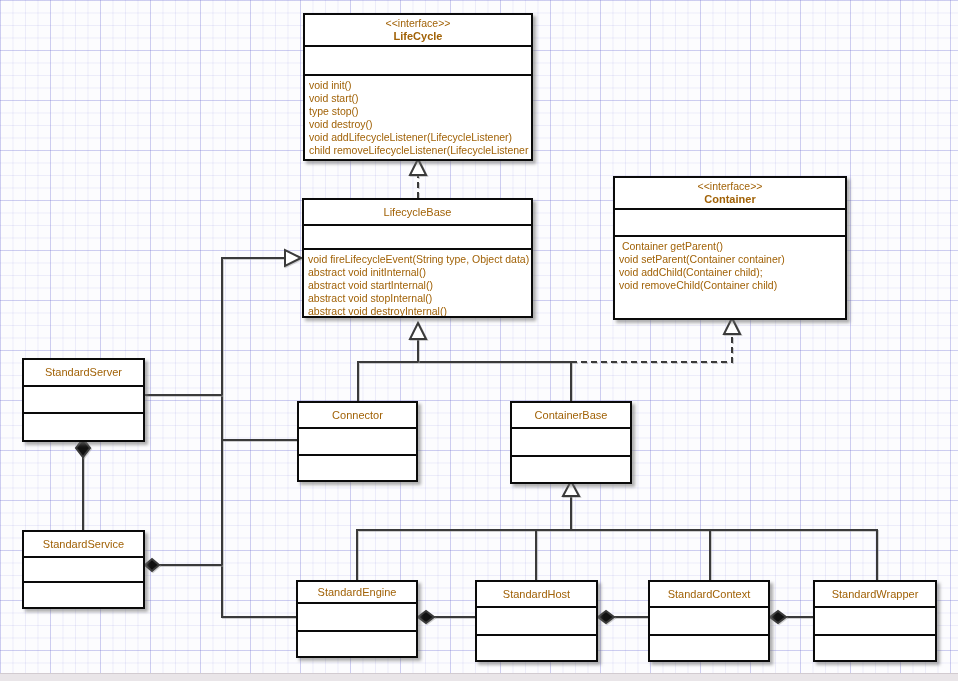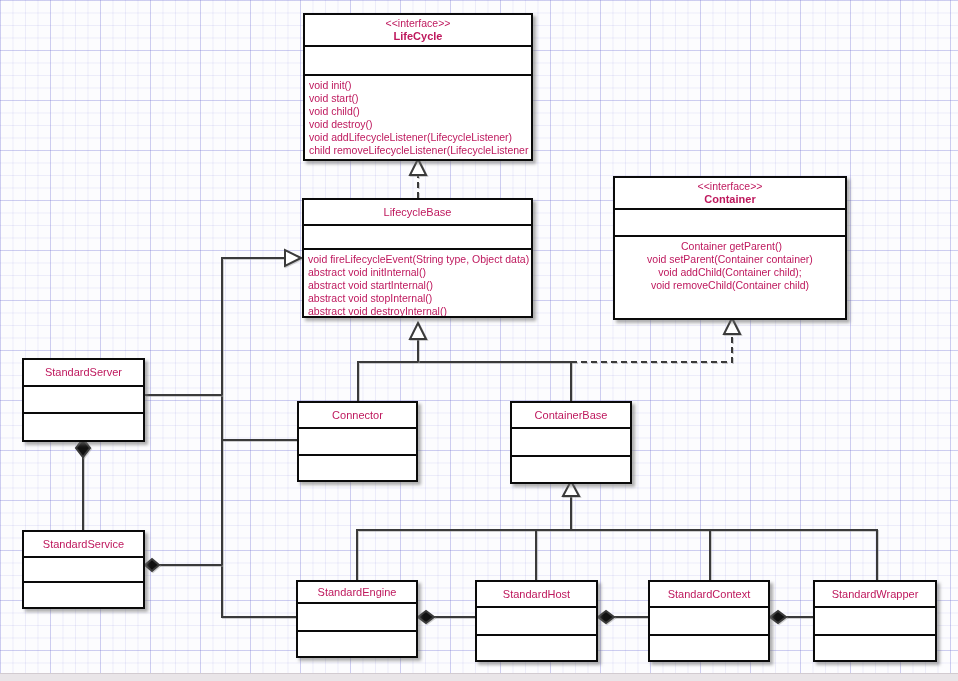--- a/index.html
+++ b/index.html
@@ -13,21 +13,21 @@
       linear-gradient(to right, rgba(128,128,220,0.13) 1px, transparent 1px),
       linear-gradient(to bottom, rgba(128,128,220,0.13) 1px, transparent 1px);
     background-size:50px 50px,50px 50px,12.5px 12.5px,12.5px 12.5px;
   }
   #edges{position:absolute;left:0;top:0;z-index:1;}
   #edges polyline, #edges polygon{ filter: drop-shadow(1px 1.5px 0px rgba(150,150,150,0.45)); }
   .class-box{
     position:absolute;z-index:2;background:#ffffff;
     border:2px solid #0a0a0a;box-sizing:border-box;
     box-shadow:3px 3px 3px rgba(110,110,110,0.55);
-    color:#be185d;
+    color:#a16207;
   }
   .cb-title{
     display:flex;flex-direction:column;justify-content:center;align-items:center;
     box-sizing:border-box;line-height:13px;
   }
   .cb-stereo{font-size:10.5px;}
   .cb-name{font-size:11px;}
   .cb-name.bold{font-weight:bold;}
   .cb-sec{
     border-top:2px solid #0a0a0a;box-sizing:border-box;
@@ -75,21 +75,21 @@
 
 <div class="class-box" style="left: 303px; top: 13px; width: 230px;">
       <div class="cb-title" style="height: 30px;">
         <div class="cb-stereo">&lt;&lt;interface&gt;&gt;</div>
         <div class="cb-name bold">LifeCycle</div>
       </div>
       <div class="cb-sec" style="height: 29px;"></div>
       <div class="cb-sec" style="height: 85px;">
         <div class="cb-line">void init()</div>
         <div class="cb-line">void start()</div>
-        <div class="cb-line">void child()</div>
+        <div class="cb-line">type stop()</div>
         <div class="cb-line">void destroy()</div>
         <div class="cb-line">void addLifecycleListener(LifecycleListener)</div>
         <div class="cb-line">child removeLifecycleListener(LifecycleListener</div>
       </div>
     </div>
     <div class="class-box" style="left: 302px; top: 198px; width: 231px;">
       <div class="cb-title" style="height: 24px;">
         <div class="cb-name">LifecycleBase</div>
       </div>
       <div class="cb-sec" style="height: 24px;"></div>
@@ -100,21 +100,21 @@
         <div class="cb-line">abstract void stopInternal()</div>
         <div class="cb-line">abstract void destroyInternal()</div>
       </div>
     </div>
     <div class="class-box" style="left: 613px; top: 176px; width: 234px;">
       <div class="cb-title" style="height: 30px;">
         <div class="cb-stereo">&lt;&lt;interface&gt;&gt;</div>
         <div class="cb-name bold">Container</div>
       </div>
       <div class="cb-sec" style="height: 27px;"></div>
-      <div class="cb-sec" style="height: 83px; text-align: center;">
+      <div class="cb-sec" style="height: 83px;">
         <div class="cb-line"> Container getParent()</div>
         <div class="cb-line">void setParent(Container container)</div>
         <div class="cb-line">void addChild(Container child);</div>
         <div class="cb-line">void removeChild(Container child)</div>
       </div>
     </div>
     <div class="class-box" style="left: 22px; top: 358px; width: 123px;">
       <div class="cb-title" style="height: 25px;">
         <div class="cb-name">StandardServer</div>
       </div>

